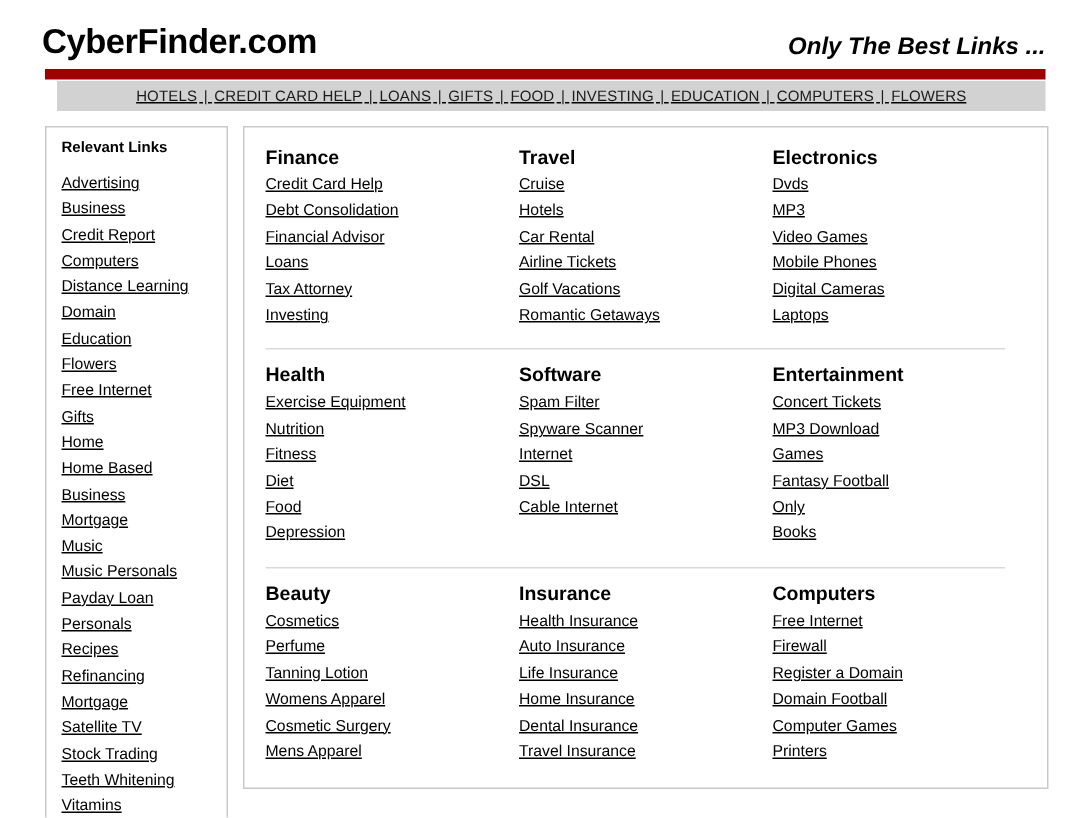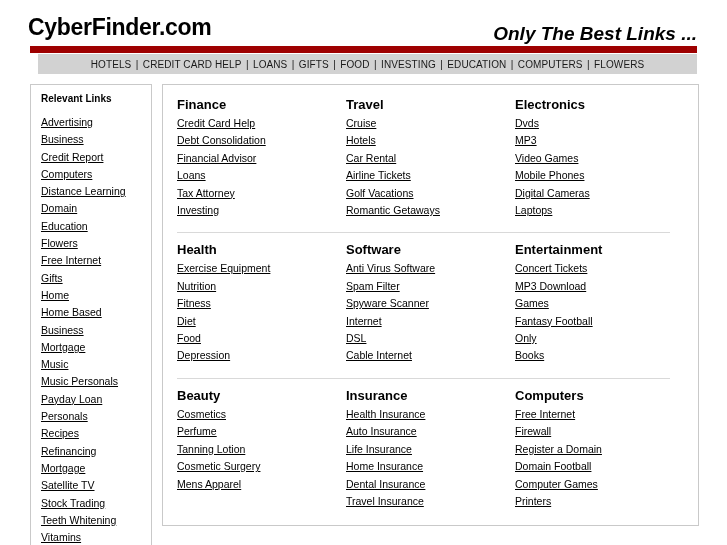--- a/index.html
+++ b/index.html
@@ -29,40 +29,41 @@
     font-size: 23px;
     font-weight: bold;
     letter-spacing: -0.3px;
     color: #000;
     white-space: nowrap;
   }
   .tagline {
     position: absolute;
     right: 30px;
     top: 23px;
-    font-size: 19px;
+    font-size: 16px;
     font-weight: bold;
     font-style: italic;
     color: #000;
     white-space: nowrap;
   }
 
   
   .redbar {
     margin: 0 30px 0 30px;
     height: 7px;
     background: #9e0000;
   }
   .navbar {
     margin: 1px 30px 0 38px;
     height: 20px;
     background: #d2d2d2;
     display: flex;
     align-items: center;
     justify-content: center;
+    text-decoration: underline;
   }
   .navlist {
     font-size: 10px;
     letter-spacing: 0.1px;
     color: #1a1a1a;
     white-space: nowrap;
   }
   .navlist a {
     color: #1a1a1a;
     text-decoration: none;
@@ -258,21 +259,20 @@
                 <li><a href="#">Diet</a></li>
                 <li><a href="#">Food</a></li>
                 <li><a href="#">Depression</a></li>
               </ul>
             </div>
           </div>
           <div class="cat-col">
             <div class="cat-block">
               <div class="cat-title">Software</div>
               <ul>
-                <li><a href="#">Anti Virus Software</a></li>
                 <li><a href="#">Spam Filter</a></li>
                 <li><a href="#">Spyware Scanner</a></li>
                 <li><a href="#">Internet</a></li>
                 <li><a href="#">DSL</a></li>
                 <li><a href="#">Cable Internet</a></li>
               </ul>
             </div>
           </div>
           <div class="cat-col">
             <div class="cat-block">
@@ -290,20 +290,21 @@
         </div>
         <hr class="cat-rule">
         <div class="cat-row">
           <div class="cat-col">
             <div class="cat-block">
               <div class="cat-title">Beauty</div>
               <ul>
                 <li><a href="#">Cosmetics</a></li>
                 <li><a href="#">Perfume</a></li>
                 <li><a href="#">Tanning Lotion</a></li>
+                <li><a href="#">Womens Apparel</a></li>
                 <li><a href="#">Cosmetic Surgery</a></li>
                 <li><a href="#">Mens Apparel</a></li>
               </ul>
             </div>
           </div>
           <div class="cat-col">
             <div class="cat-block">
               <div class="cat-title">Insurance</div>
               <ul>
                 <li><a href="#">Health Insurance</a></li>

